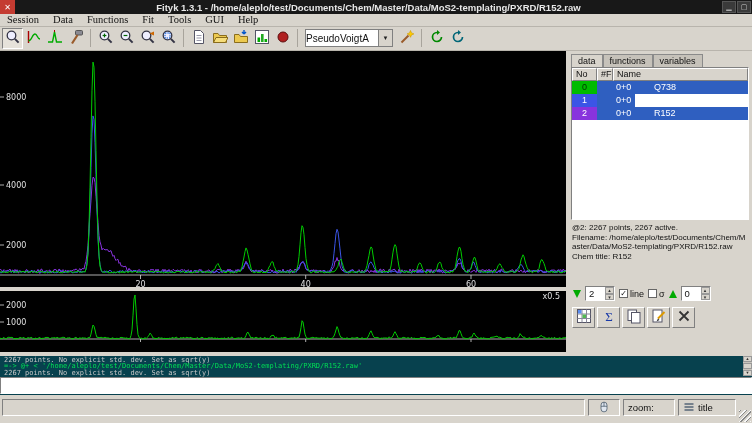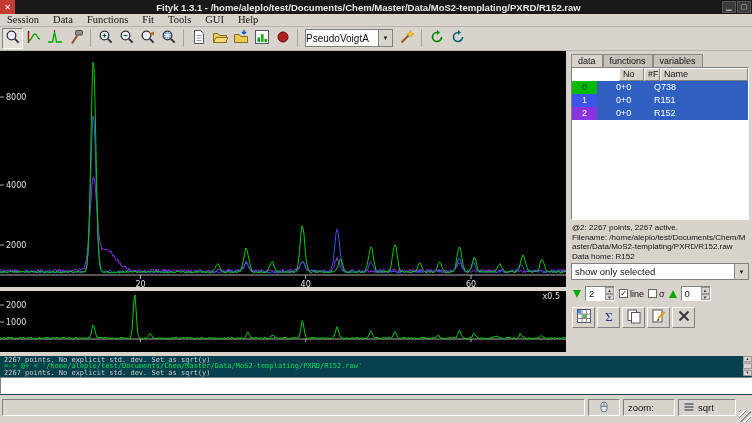--- a/index.html
+++ b/index.html
@@ -43,21 +43,21 @@
   .tickl{fill:#e0e0e0;font-size:8px;font-family:"DejaVu Sans",sans-serif;text-anchor:start;}
   .aux-zoom{position:absolute;right:6px;top:1px;color:#e0e0e0;font-size:8px;font-family:"DejaVu Sans",sans-serif;}
   
   .sidebar{flex:1;position:relative;background:#d8d4cc;}
   .tabs{position:absolute;top:3px;left:2px;display:flex;}
   .tab{height:13px;padding:0 6px;font-size:9px;border:1px solid #8a8a8a;border-bottom:none;
        background:#c6c2ba;display:flex;align-items:center;}
   .tab.active{background:#d8d4cc;}
   .dlist{position:absolute;top:16px;left:2px;right:3px;height:153px;background:#fff;
          border:1px solid;border-color:#808080 #ffffff #ffffff #808080;overflow:hidden;font-size:9px;}
-  .dhead{display:flex;height:13px;padding-left:47px;}
+  .dhead{display:flex;height:13px;}
   .hcell{background:#d8d4cc;border:1px solid;border-color:#ffffff #808080 #808080 #ffffff;
          padding:0 3px;overflow:hidden;white-space:nowrap;line-height:11px;}
   .c-no{width:25px;flex:none;}
   .c-f{width:16px;flex:none;}
   .c-name{flex:1;}
   .drow{display:flex;height:13px;line-height:13px;}
   .drow .c-no{text-align:center;}
   .cell-sel{background:#2f5fc0;color:#fff;padding:0 19px;overflow:hidden;}
   .dinfo{position:absolute;top:172px;left:3px;right:4px;font-size:8px;line-height:9.5px;word-break:break-all;}
   .combo{position:absolute;top:212px;left:2px;right:3px;height:17px;background:#fff;
@@ -301,37 +301,32 @@
         </div>
         <div>
             <div class="drow">
               <span class="c-no" style="background:#00bb00;color:#003300">0</span>
               <span class="c-f cell-sel">0+0</span>
               <span class="c-name cell-sel">Q738</span>
             </div>
             <div class="drow">
               <span class="c-no" style="background:#3b55e6;color:#fff">1</span>
               <span class="c-f cell-sel">0+0</span>
-              <span class="c-name cell-sel">R151</span>
             </div>
             <div class="drow">
               <span class="c-no" style="background:#8833dd;color:#fff">2</span>
               <span class="c-f cell-sel">0+0</span>
               <span class="c-name cell-sel">R152</span>
             </div>
           </div>
       </div>
       <div class="dinfo">
         <div>@2: 2267 points, 2267 active.</div>
         <div>Filename: /home/aleplo/test/Documents/Chem/Master/Data/MoS2-templating/PXRD/R152.raw</div>
-        <div>Data home: R152</div>
-      </div>
-      <div class="combo">
-        <span class="combo-text">show only selected</span>
-        <span class="combo-btn">▼</span>
+        <div>Chem title: R152</div>
       </div>
       <div class="ctrlrow">
         <span class="garr down"></span>
         <span class="spin">
           <span class="spin-val">2</span>
           <span class="spin-btns">
               <span class="spin-btn">▴</span>
               <span class="spin-btn">▾</span>
             </span>
         </span>
@@ -416,18 +411,18 @@
       </div>
     <div class="sb-panel sb-zoom">
         <span>zoom:</span>
       </div>
     <div class="sb-panel sb-menu">
         <span><svg viewBox="0 0 16 16" width="12" height="12">
             <rect x="2" y="3" width="12" height="2" fill="#567"></rect>
             <rect x="2" y="7" width="12" height="2" fill="#567"></rect>
             <rect x="2" y="11" width="12" height="2" fill="#567"></rect>
           </svg></span>
-        <span>sqrt</span>
+        <span>title</span>
       </div>
     <div class="grip"></div>
   </div>
 
 </div>
 
 </body></html>

